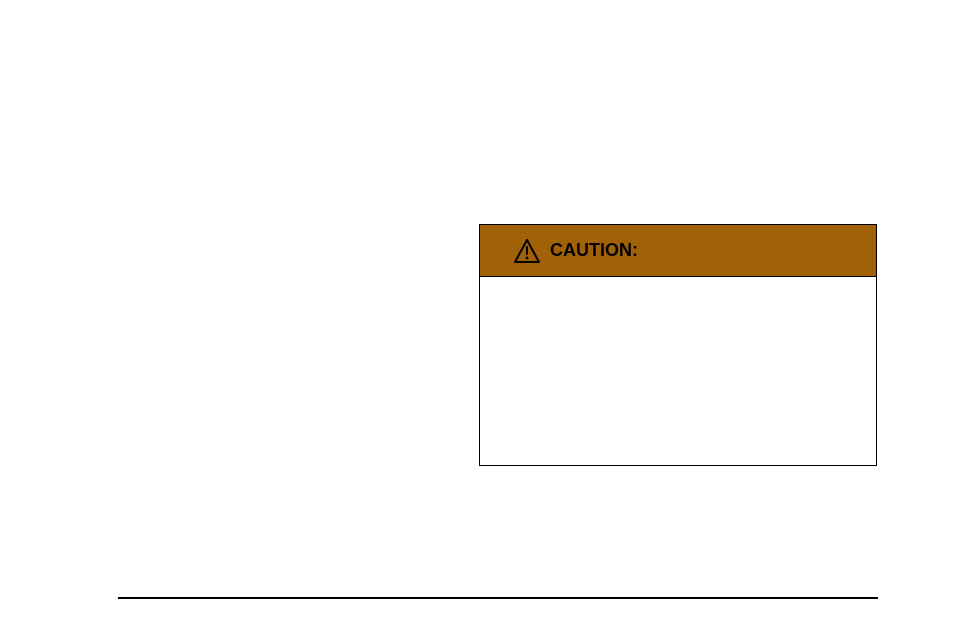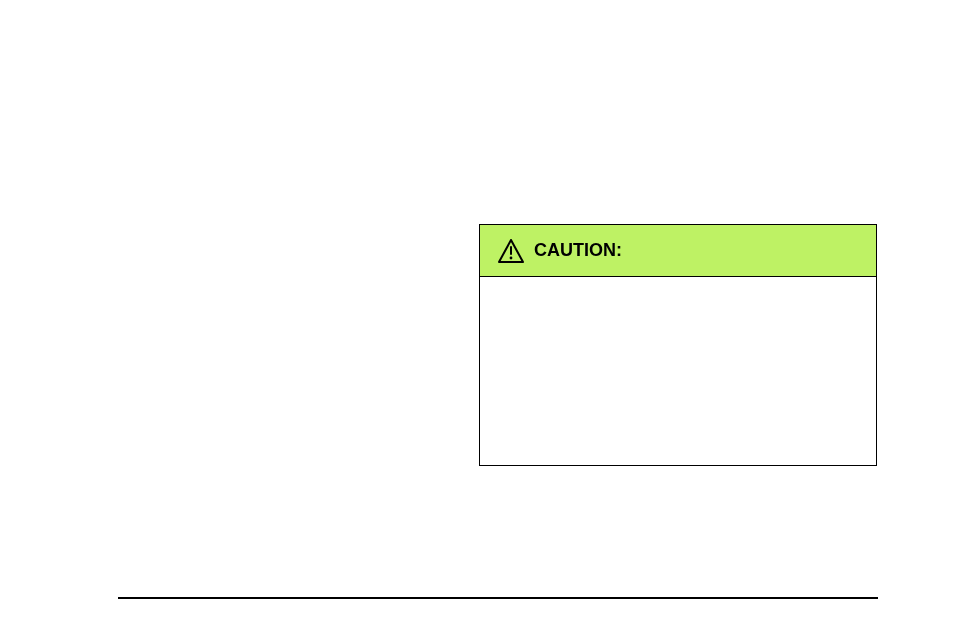--- a/index.html
+++ b/index.html
@@ -31,25 +31,25 @@
     left: 479px;
     top: 224px;
     width: 398px;
     height: 242px;
     border: 1.5px solid #000;
     box-sizing: border-box;
   }
   .caution-header {
     width: 100%;
     height: 52px;
-    background: #bef264;
+    background: #a16207;
     border-bottom: 1.5px solid #000;
     display: flex;
     align-items: center;
-    padding-left: 18px;
+    padding-left: 34px;
     box-sizing: border-box;
     gap: 10px;
   }
   .caution-header svg {
     height: 24px;
     width: 26px;
     display: block;
   }
   .caution-title {
     font-weight: bold;

